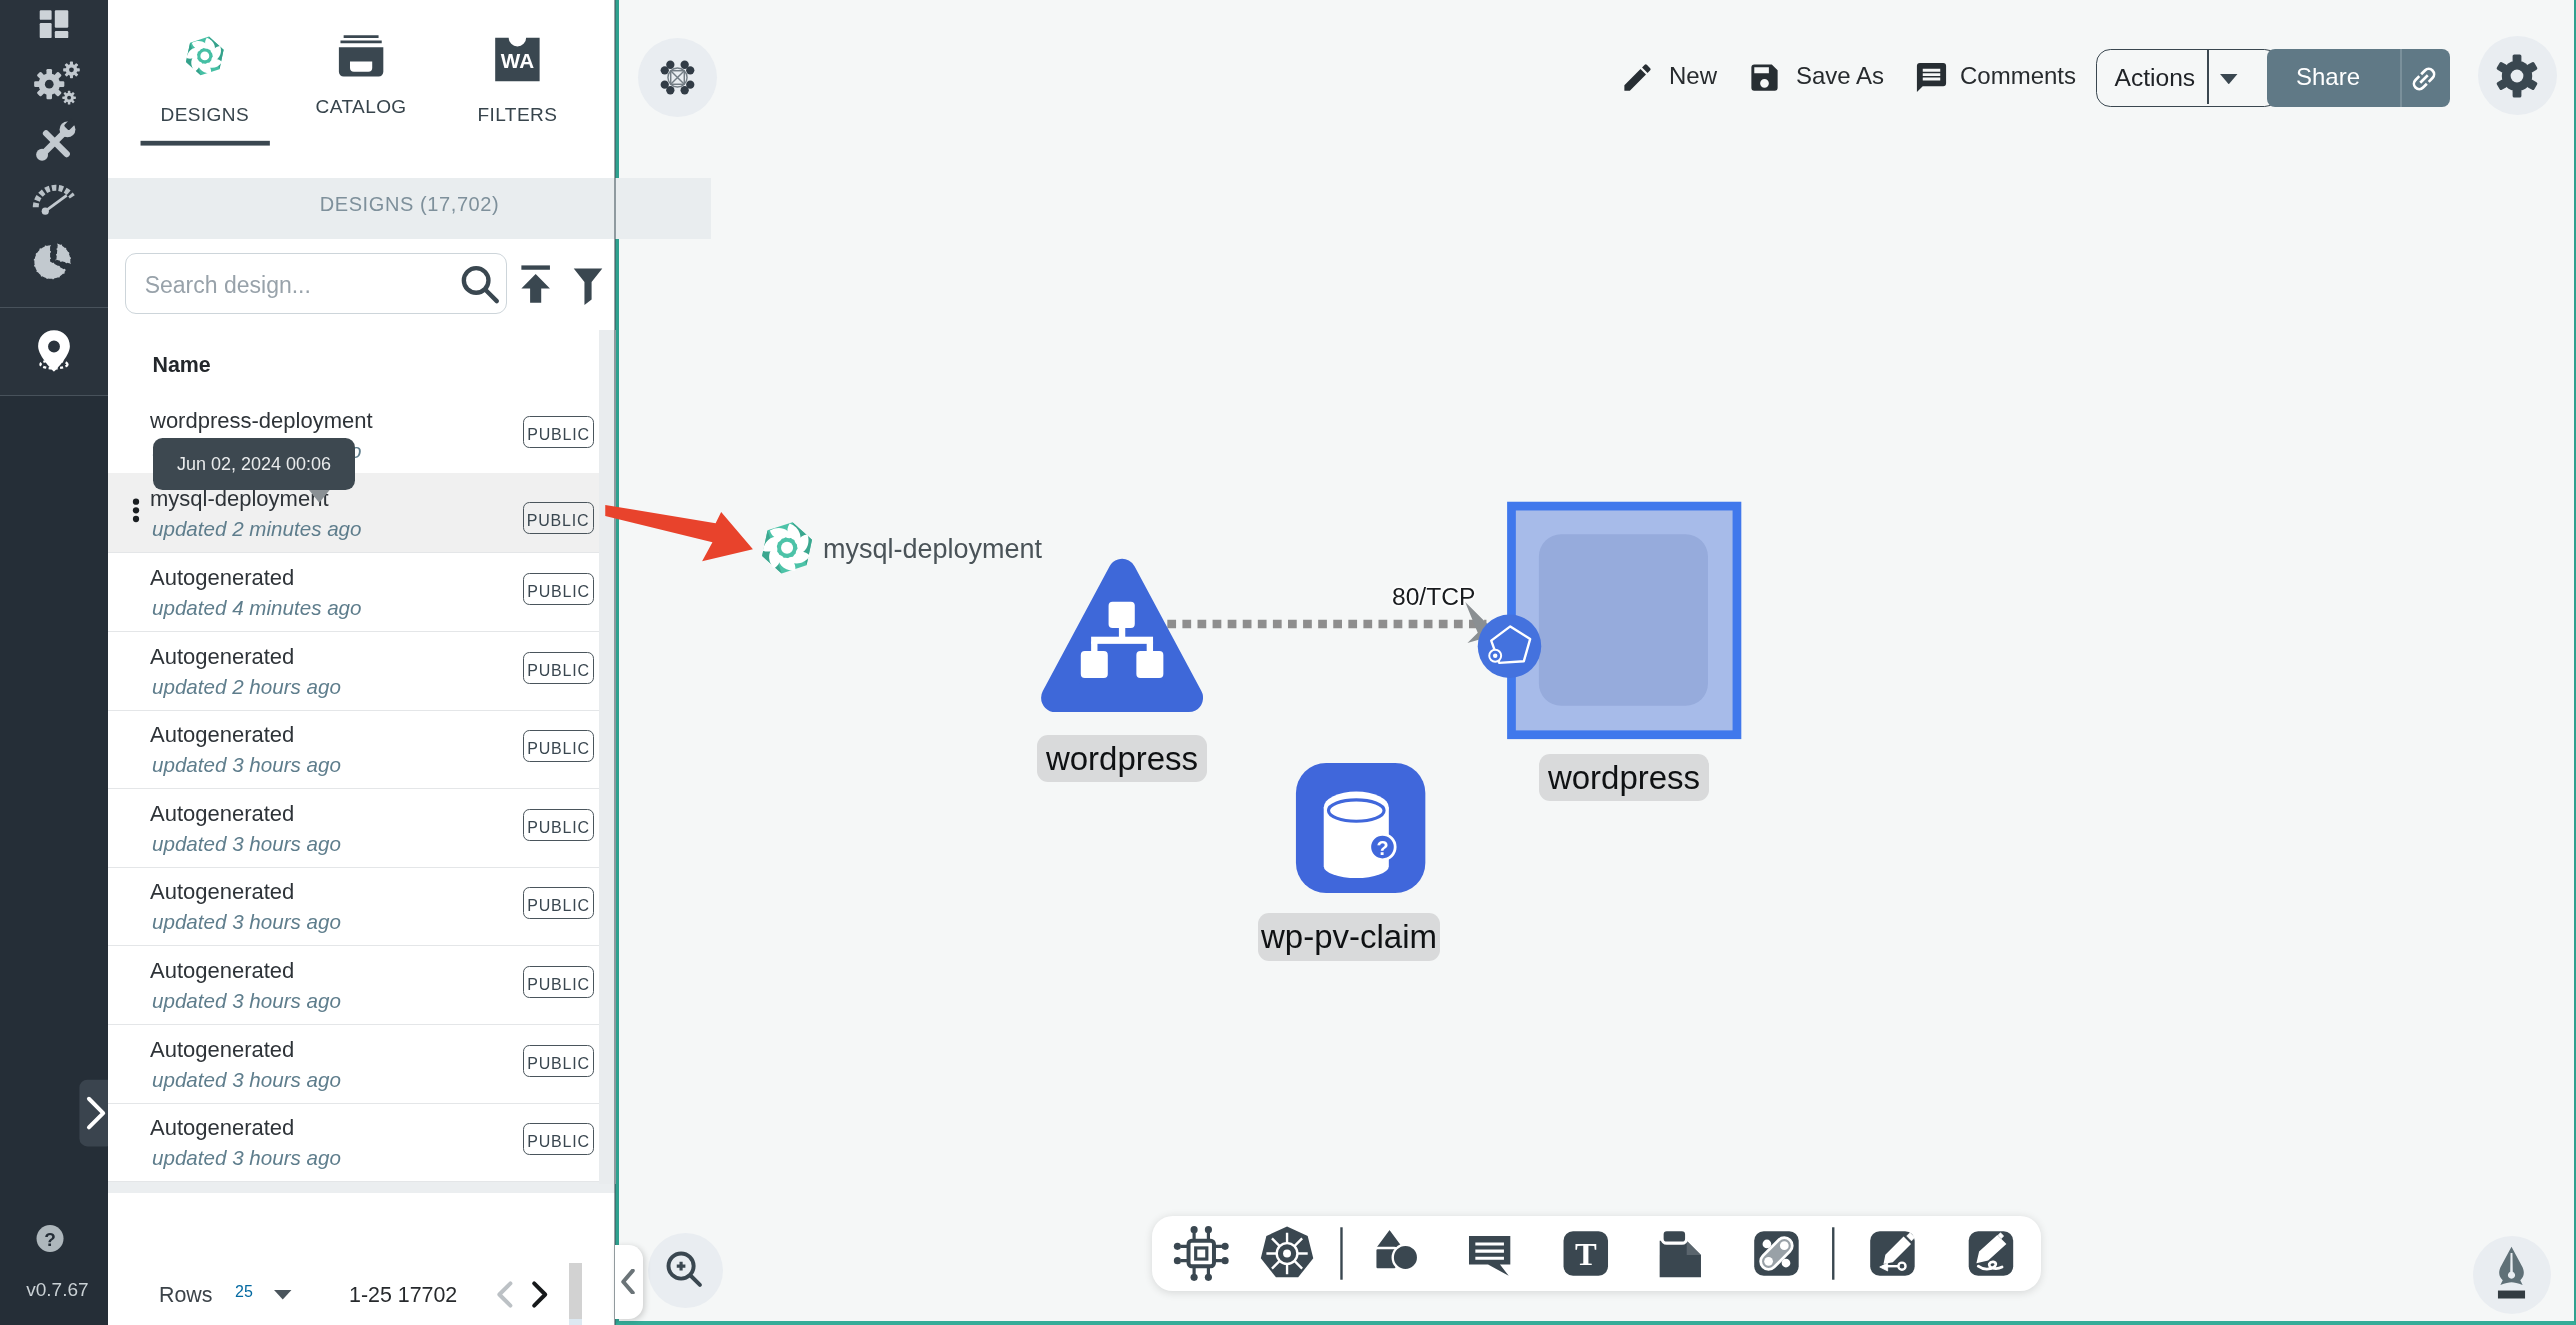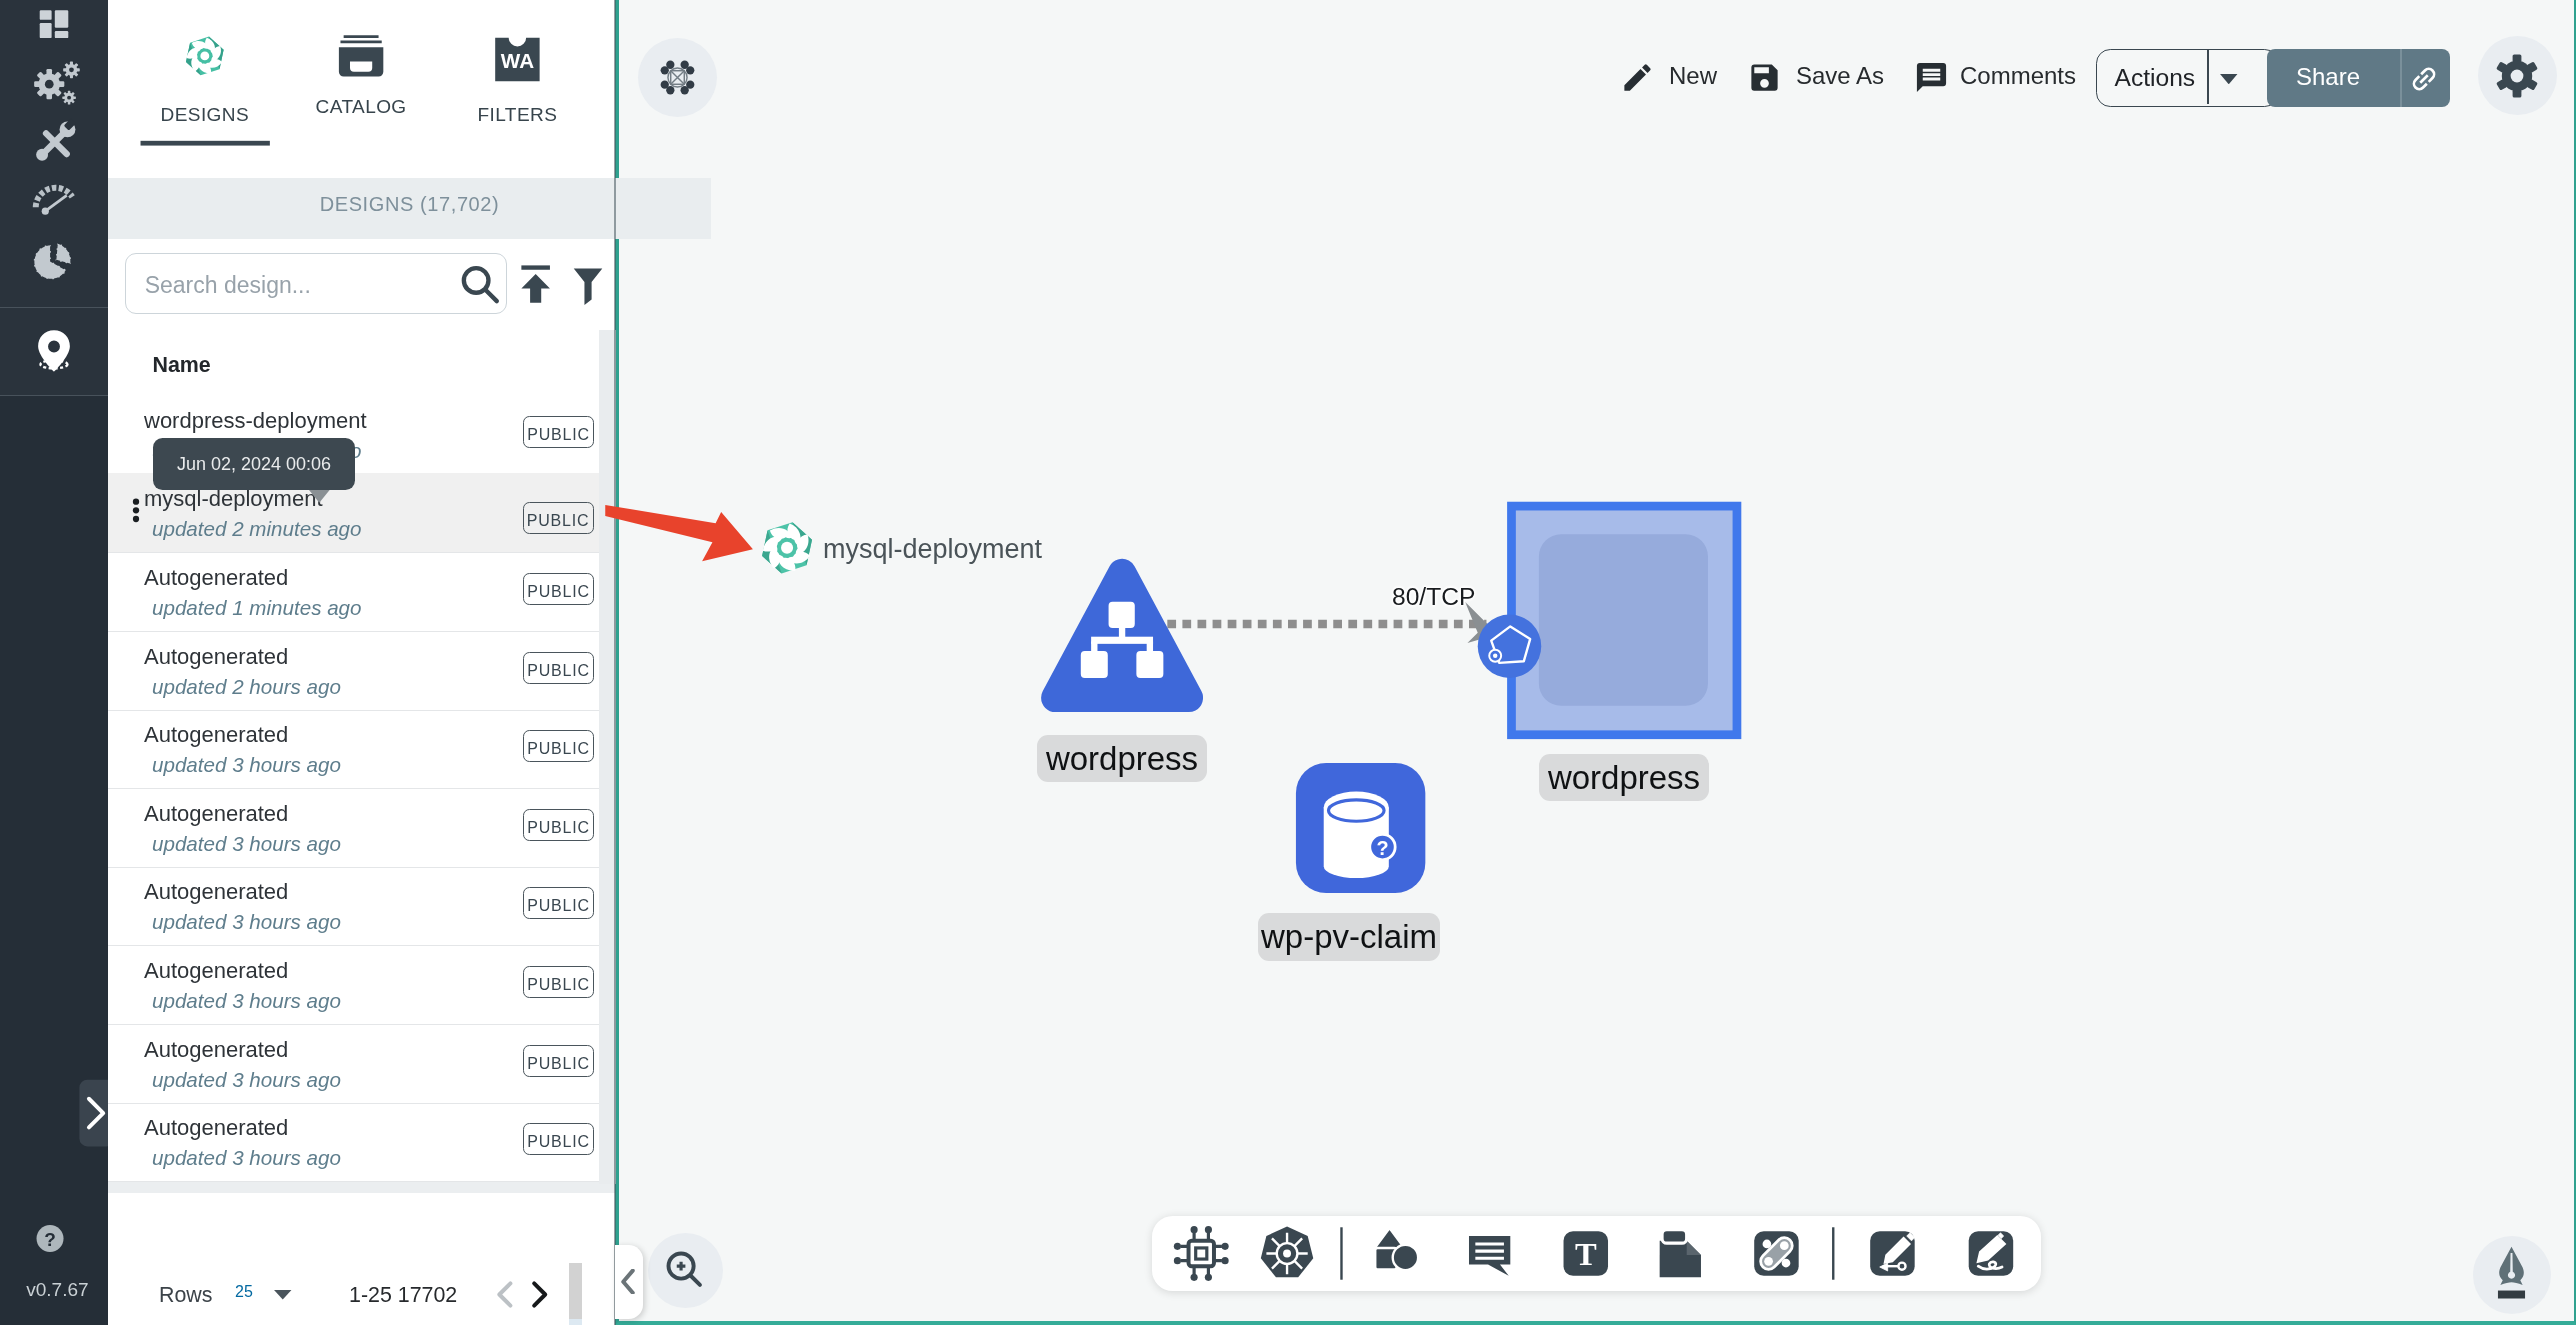--- a/index.html
+++ b/index.html
@@ -6,21 +6,21 @@
 .abs{position:absolute}
 #canvasbg{position:absolute;left:615px;top:0;width:1961px;height:1325px;background:#F5F7F7;border-left:4.8px solid #2FA18F;border-right:2.4px solid #2FA18F;border-bottom:4.8px solid #35AC98;box-sizing:border-box}
 #sidebar{position:absolute;left:0;top:0;width:108px;height:1325px;background:#2A333C}
 #sidebar .low{position:absolute;left:0;top:395px;width:108px;height:930px;background:#252E37}
 #sidebar .div1{position:absolute;left:0;top:307px;width:108px;height:0.8px;background:#48525B}
 #sidebar .div2{position:absolute;left:0;top:395px;width:108px;height:0.8px;background:#48525B}
 #panel{position:absolute;left:108px;top:0;width:507px;height:1325px;background:#fff}
 #graybar{position:absolute;left:0;top:178px;width:603px;height:61px;background:#E9EDEF;color:#7E909B;font-size:20px;letter-spacing:0.6px;text-align:center;line-height:53px}
 #searchbox{position:absolute;left:16.7px;top:253px;width:382px;height:61px;border:1.6px solid #CDD5DA;border-radius:11px;box-sizing:border-box;background:#fff}
 #searchbox span{position:absolute;left:19px;top:17.5px;font-size:23px;color:#98A2AA}
-.rowname{position:absolute;left:36px;font-size:22px;color:#2E3338}
+.rowname{position:absolute;left:42px;font-size:22px;color:#2E3338}
 .rowupd{position:absolute;left:44px;font-size:20.6px;font-style:italic;color:#5E7D8C}
 .chip{position:absolute;right:8px;width:71px;height:32px;border:1.6px solid #4A555C;border-radius:6.4px;box-sizing:border-box;color:#3A4750;font-size:16px;letter-spacing:0.8px;text-align:center;line-height:35px}
 .row{position:absolute;left:0;width:494px;height:79px;border-bottom:0.8px solid #E4E6E8}
 #gutter{position:absolute;left:491px;top:330px;width:16.7px;height:854px;background:#E9ECEE}
 .glabel{position:absolute;background:#D9DADB;border-radius:11px;color:#0F1113;text-align:center;white-space:nowrap}
 .cbtn{position:absolute;border-radius:50%;background:#E9EDF1}
 .topact{position:absolute;top:62px;font-size:24px;color:#272B2E;white-space:nowrap}
 svg{display:block}
 </style></head>
 <body>
@@ -204,21 +204,21 @@
 <svg width="8" height="44" viewBox="0 0 10 56" style="position:absolute;left:24px;top:24px">
         <g fill="#1A1E21">
           <circle cx="5" cy="6" r="4"></circle>
           <circle cx="5" cy="17" r="4"></circle>
           <circle cx="5" cy="28" r="4"></circle>
         </g>
       </svg>
 </div>
 <div class="row" style="top:552px">
       <div class="rowname" style="top:12.7px">Autogenerated</div>
-      <div class="rowupd" style="top:44px">updated 1 minutes ago</div>
+      <div class="rowupd" style="top:44px">updated 4 minutes ago</div>
       <div class="chip" style="top:20.6px">PUBLIC</div>
     </div>
 <div class="row" style="top:631px">
       <div class="rowname" style="top:12.7px">Autogenerated</div>
       <div class="rowupd" style="top:44px">updated 2 hours ago</div>
       <div class="chip" style="top:20.6px">PUBLIC</div>
     </div>
 <div class="row" style="top:709px">
       <div class="rowname" style="top:12.7px">Autogenerated</div>
       <div class="rowupd" style="top:44px">updated 3 hours ago</div>

